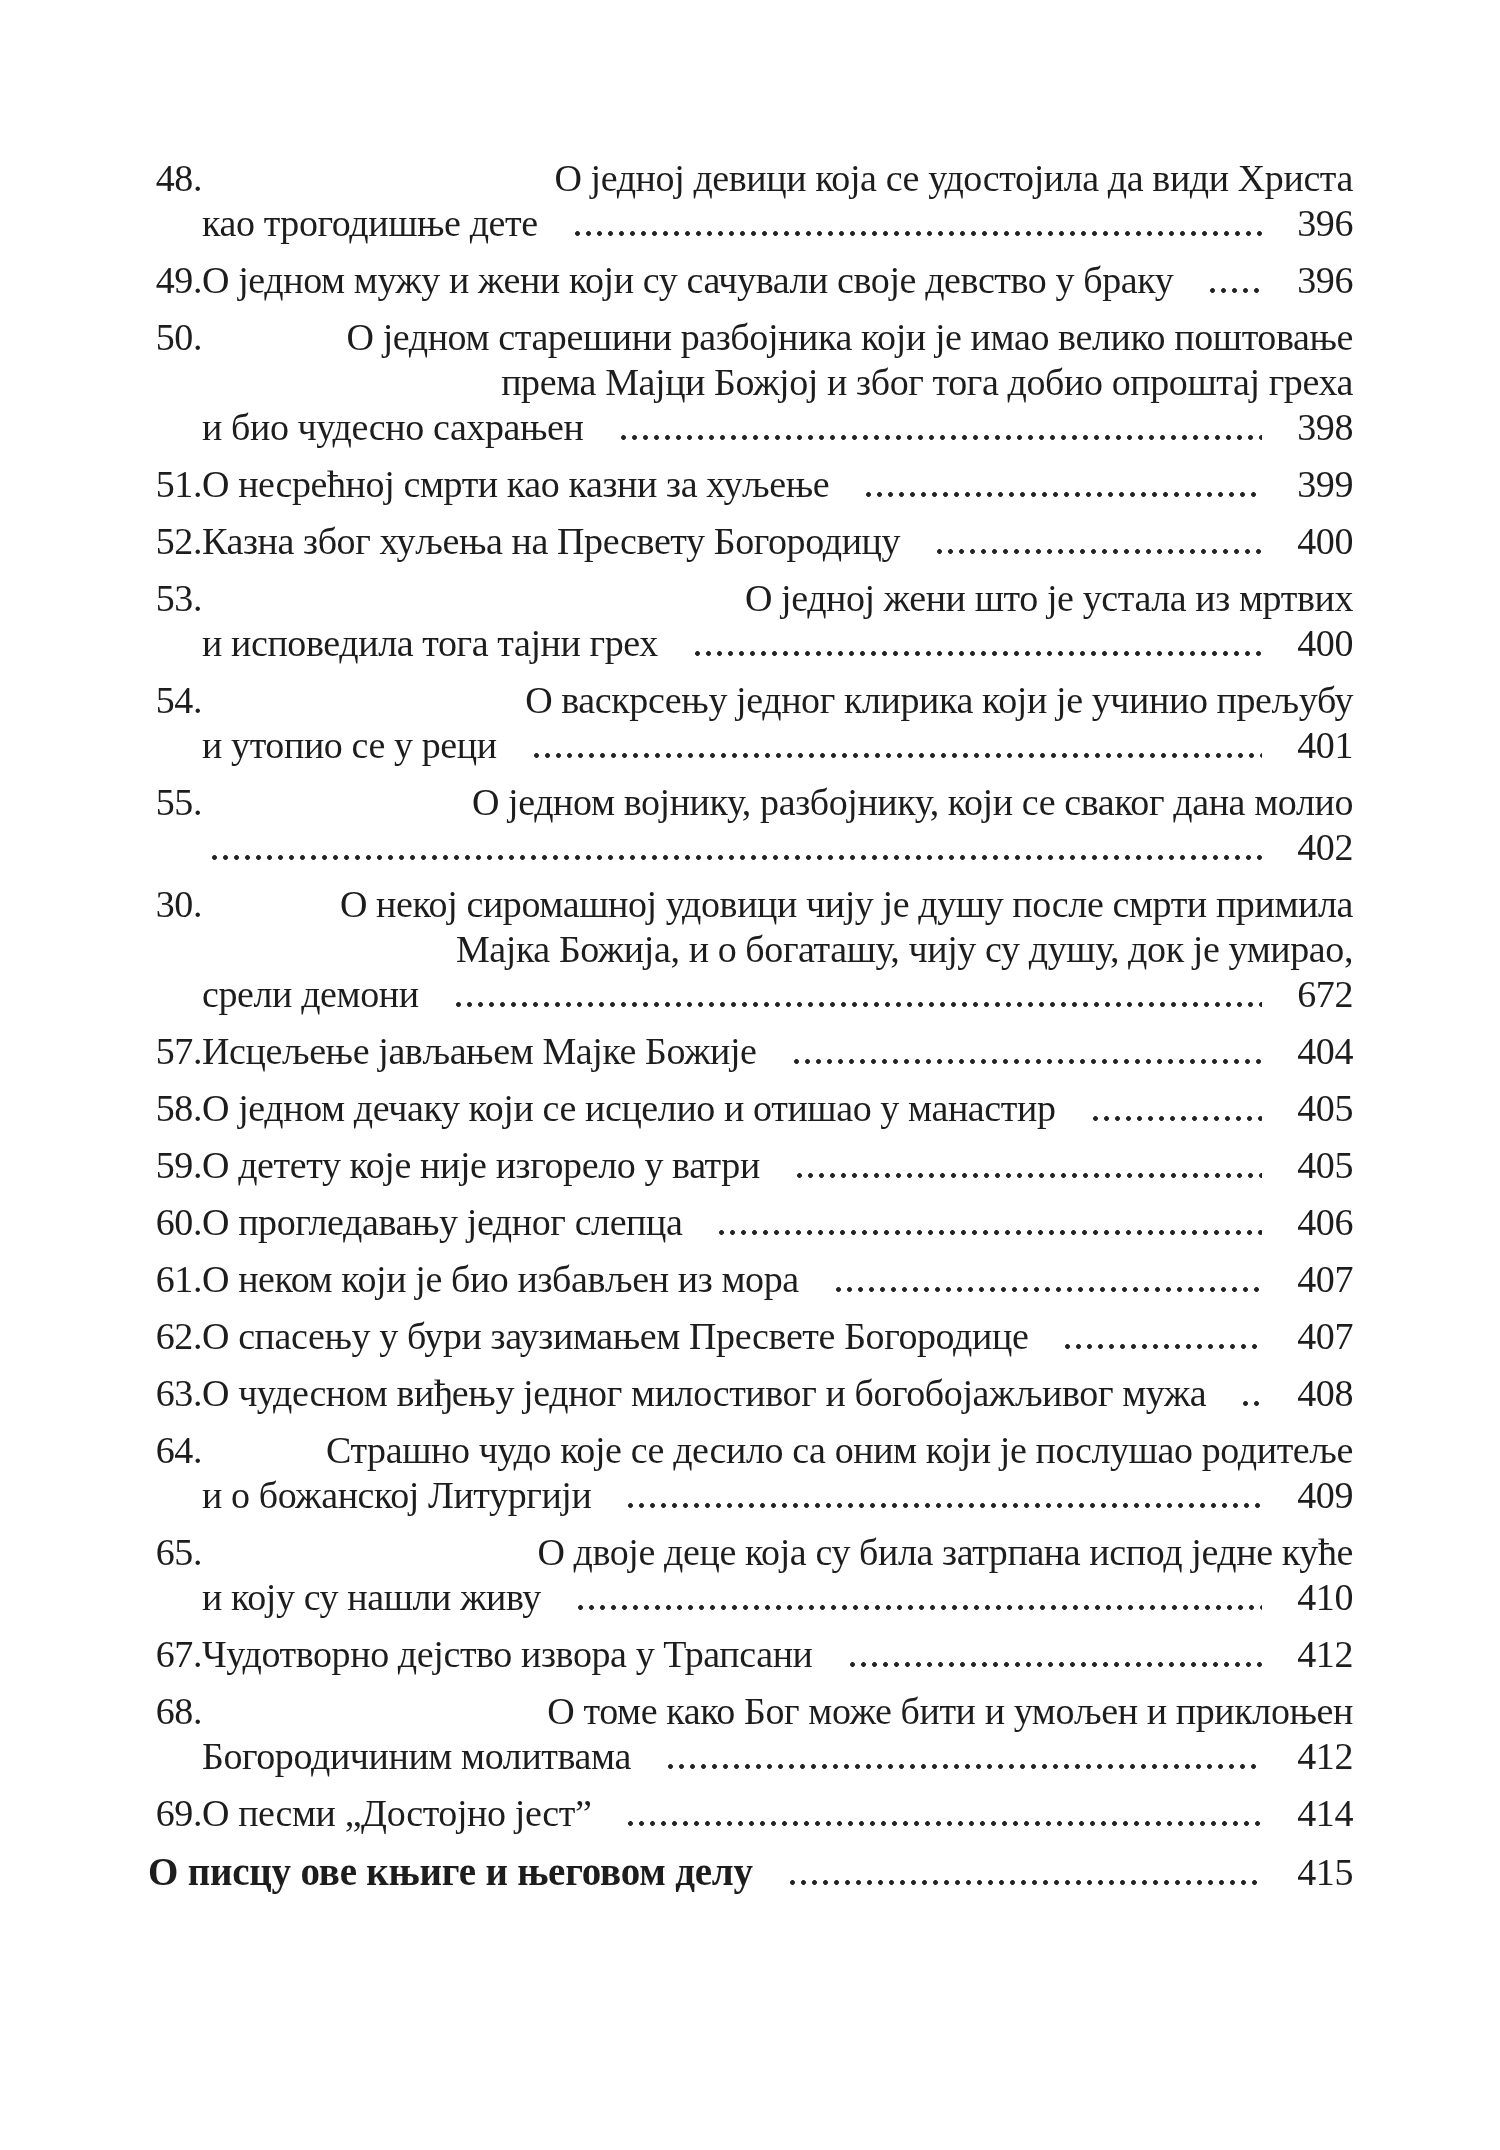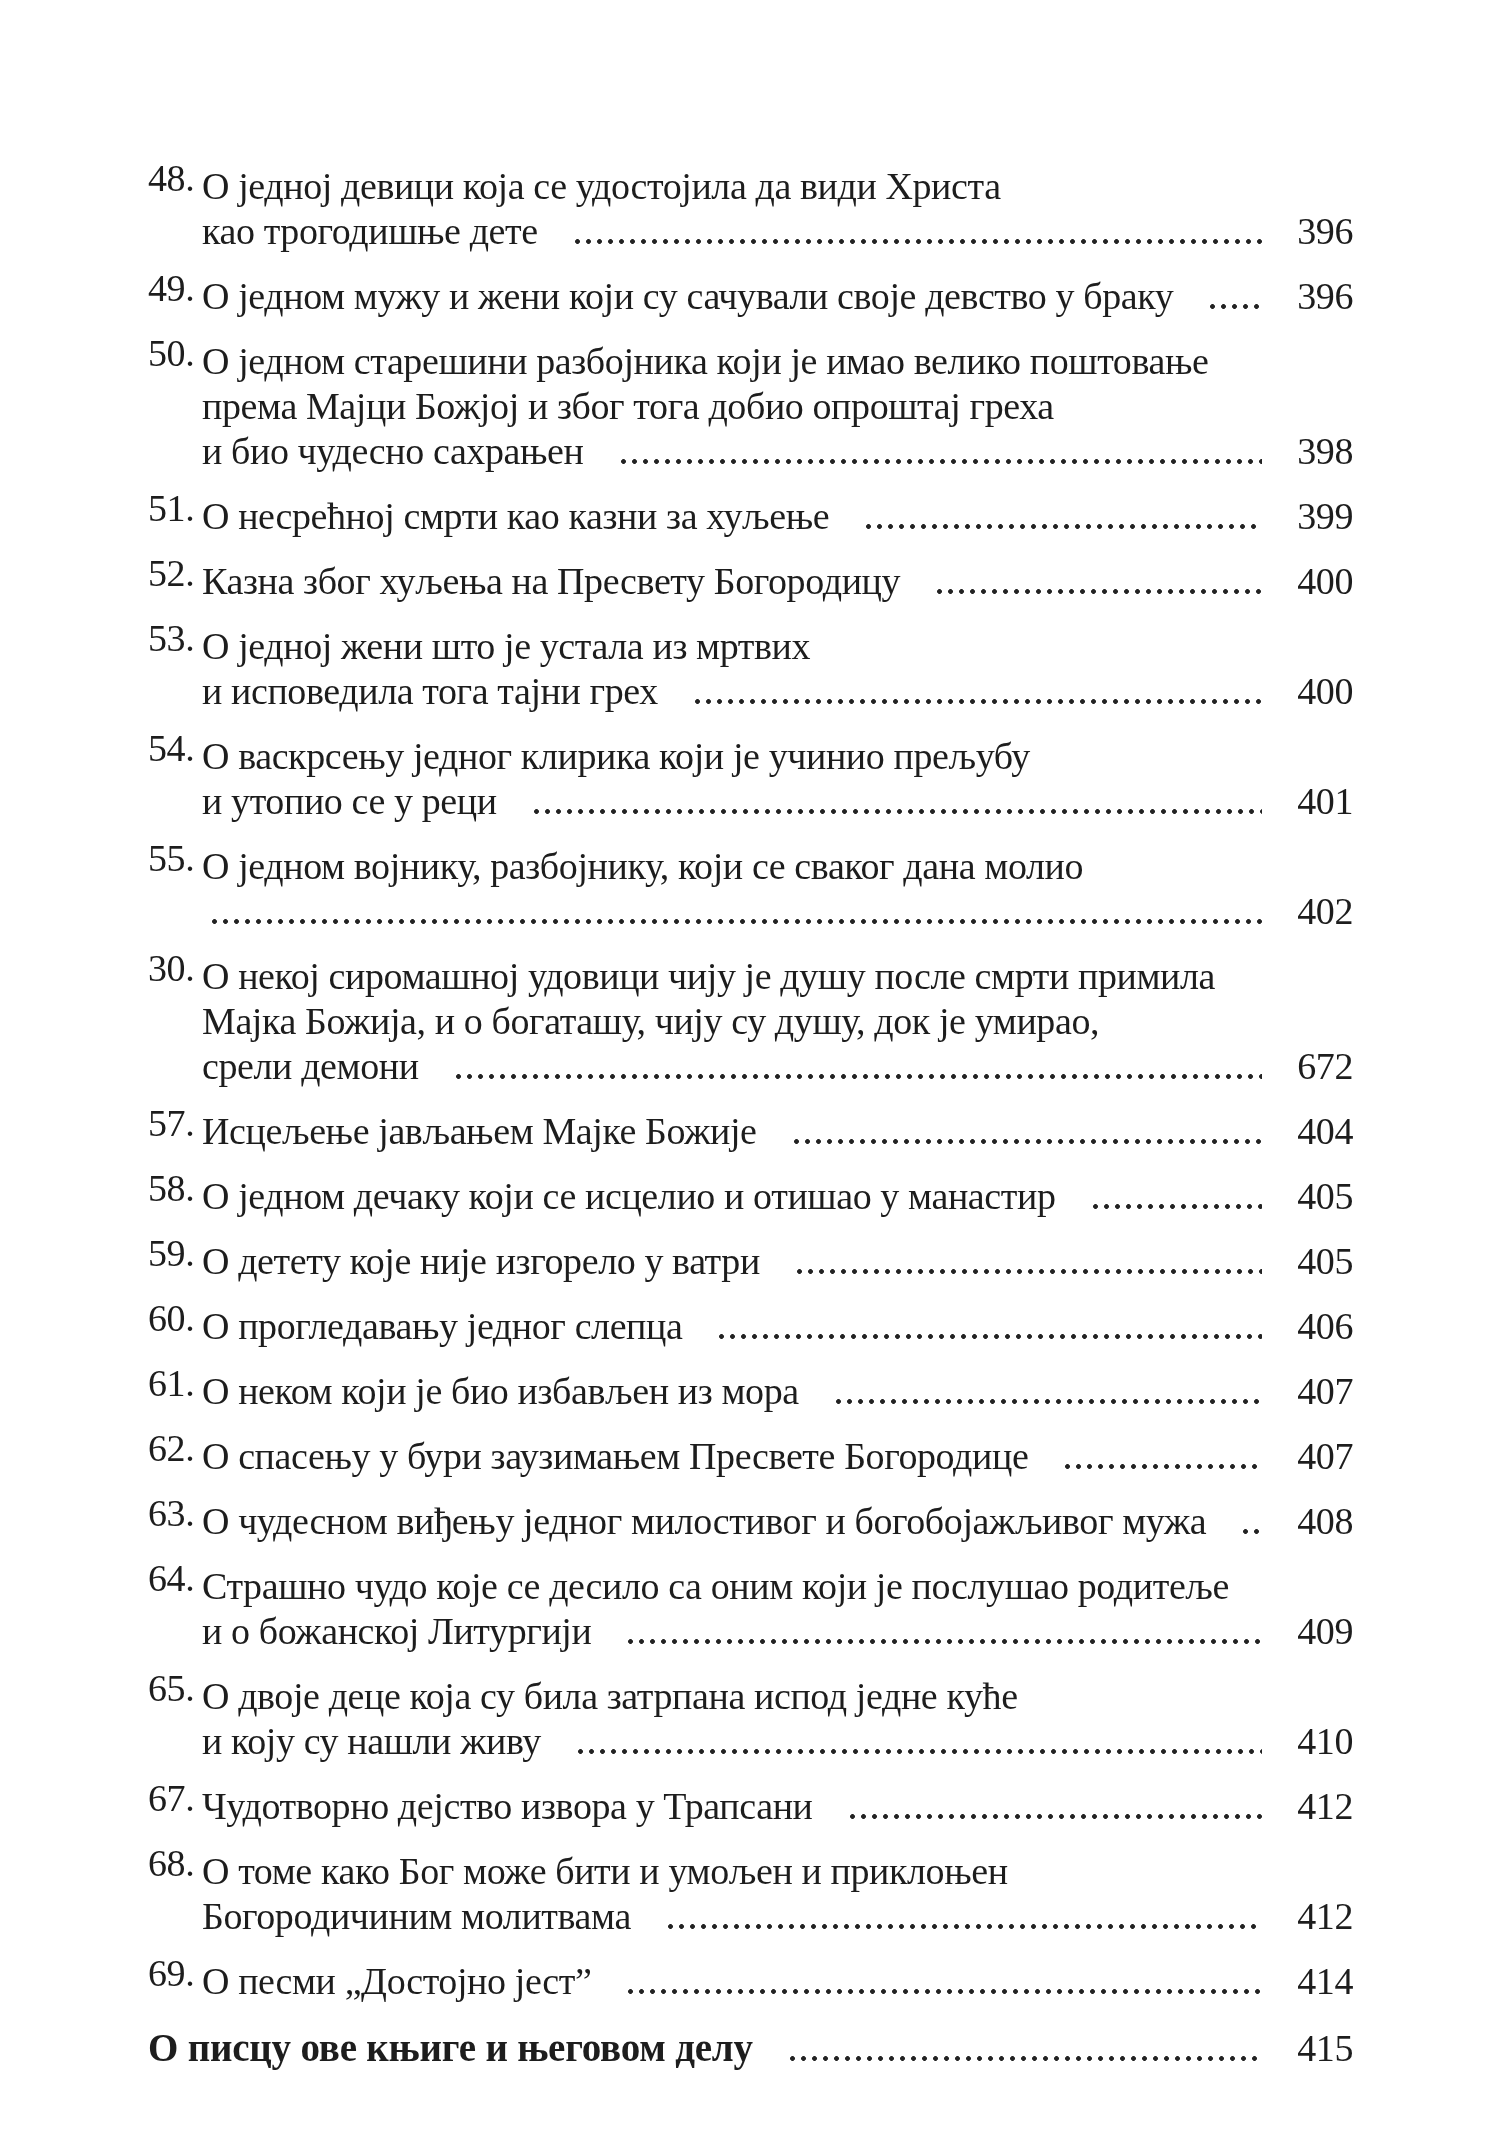--- a/index.html
+++ b/index.html
@@ -11,23 +11,23 @@
     overflow:hidden;
     position:relative;
   }
   .page{position:absolute;inset:0;background:#ffffff;}
   .toc{
     position:absolute;
     left:148px;top:156px;width:1205px;
     font-size:38px;line-height:45px;
     letter-spacing:-0.4px;
   }
-  .entry{display:flex;margin-bottom:12px;}
+  .entry{display:flex;margin-bottom:12px;text-align:right;}
   .entry .num{flex:0 0 54px;}
-  .entry .body{flex:1 1 auto;min-width:0;margin-top:8px;}
+  .entry .body{flex:1 1 auto;min-width:0;}
   .line{white-space:nowrap;}
   .line.last{display:flex;align-items:baseline;white-space:normal;gap:27px;}
   .line.last .txt{white-space:nowrap;flex:0 1 auto;}
   .leader{
     flex:1 1 20px;min-width:16px;height:5px;
     margin:0 8px 1px 10px;
     background-image:radial-gradient(circle at 2.5px 2.5px,#232323 2.05px,transparent 2.75px);
     background-size:11px 5px;
     background-repeat:repeat-x;
     background-position:left bottom;

